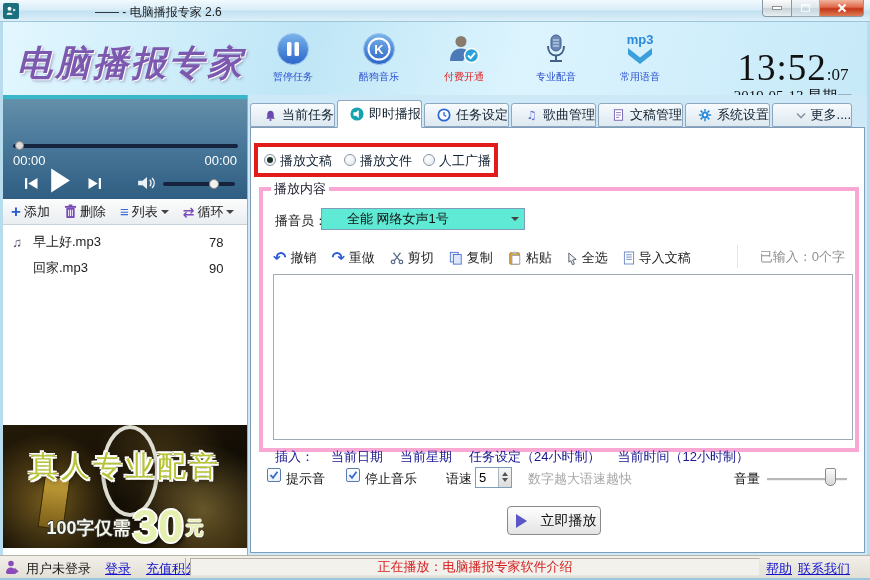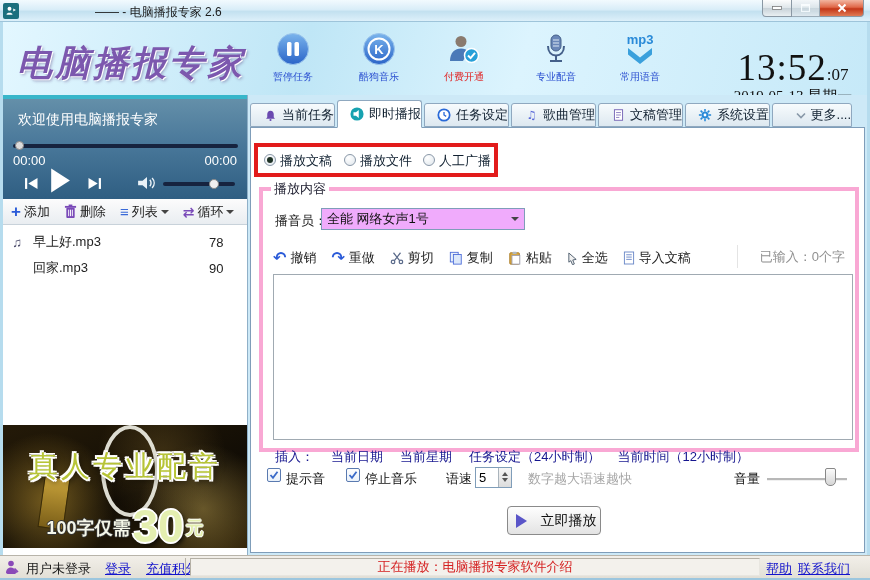--- a/index.html
+++ b/index.html
@@ -95,22 +95,22 @@
   .mode-row { position:absolute; left:0; top:0; width:100%; height:56px; }
   .radio { position:absolute; top:26px; width:12px; height:12px; border:1px solid #8a98a8; border-radius:50%;
     background:radial-gradient(circle at 35% 30%, #ffffff, #dfe6ec); cursor:pointer; }
   .radio.sel::after { content:""; position:absolute; left:2px; top:2px; width:6px; height:6px; border-radius:50%; background:#1e3226; }
   .radio-label { position:absolute; top:24px; font-size:13px; color:#102030; cursor:pointer; }
   .annotation-box { position:absolute; left:3px; top:15px; width:244px; height:34px; border:4px solid #e21b1b; pointer-events:none; z-index:5; }
 
   .group { position:absolute; left:8px; top:52px; width:600px; height:272px; border:4px solid #f9a8d4; }
   .group legend { font-size:13px; color:#223; margin-left:8px; padding:0 3px; }
   .ann-label { position:absolute; left:12px; top:14px; font-size:13px; }
-  .select { position:absolute; left:58px; top:10px; width:204px; height:22px; border:1px solid #7f9db9; background:#f0abfc;
-    display:flex; align-items:center; cursor:pointer; }
+  .select { position:absolute; left:58px; top:10px; width:204px; height:22px; border:1px solid #7f9db9; background:#5eead4;
+    display:flex; align-items:center; cursor:pointer;padding-left:20px; }
   .select .sel-val { flex:1; padding-left:5px; font-size:13px; color:#111; }
   .select .sel-btn { width:18px; height:100%; display:flex; align-items:center; justify-content:center; }
   .edit-toolbar { position:absolute; left:10px; top:48px; height:24px; display:flex; align-items:center; gap:15px; }
   .et-item { display:flex; align-items:center; gap:4px; color:#222; font-size:13px; cursor:pointer; }
   .glyph-undo,.glyph-redo { color:#2a5ad8; font-weight:bold; font-size:16px; line-height:14px; }
   .char-box { position:absolute; right:6px; top:47px; width:112px; height:23px; background:#fff; border-left:1px solid #e4e4e4;
     display:flex; align-items:center; justify-content:flex-end; padding-right:4px; color:#909090; font-size:13px; }
   .script-area { position:absolute; left:10px; top:76px; width:580px; height:166px; border:1px solid #a0aab2;
     resize:none; font-family:"Liberation Sans","DejaVu Sans",sans-serif; font-size:13px; outline:none; }
   .insert-row { position:absolute; left:12px; top:250px; display:flex; gap:17px; font-size:13px; color:#16168f; }
@@ -258,21 +258,20 @@
         <span class="clock-time">13:52</span><span class="clock-sec">:07</span>
       </div>
       <div class="clock-date">2019-05-13 星期一</div>
     </div>
   </div>
 
   <div class="left-panel">
     <div class="teal-strip"></div>
 
     <div class="player">
-      <div class="welcome">欢迎使用电脑播报专家</div>
       <div class="progress-track">
         <div class="progress-knob"></div>
       </div>
       <div class="time-l">00:00</div>
       <div class="time-r">00:00</div>
       <div class="t-btn" style="left:20px; top:78px">
         <svg width="16" height="13" viewBox="0 0 14 12">
             <rect x="1.5" y="1" width="2" height="10" fill="#fff"></rect>
             <polygon points="13,1 4.5,6 13,11" fill="#fff"></polygon>
           </svg>

